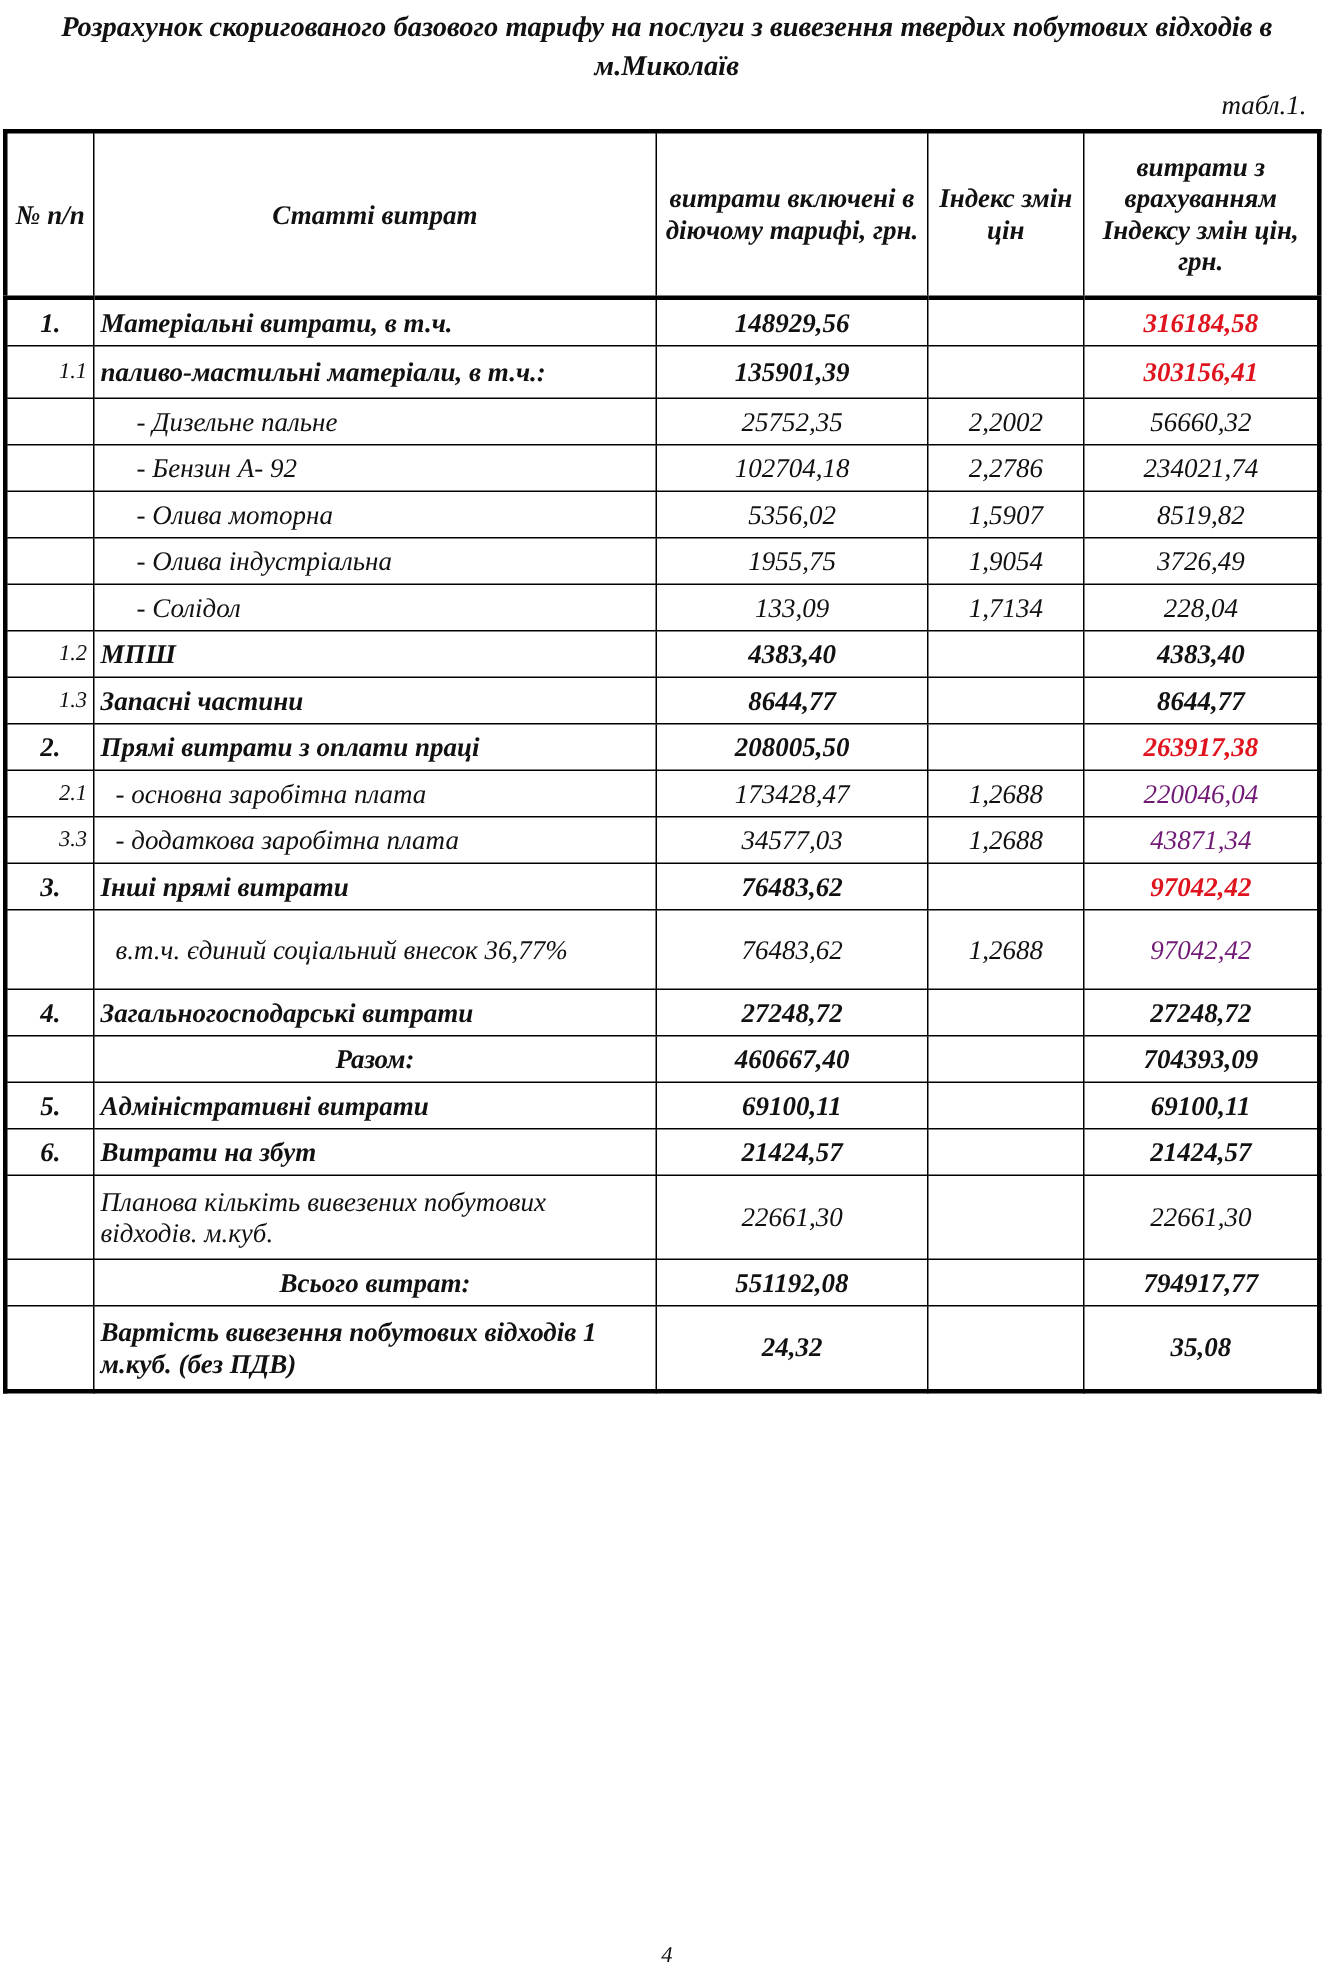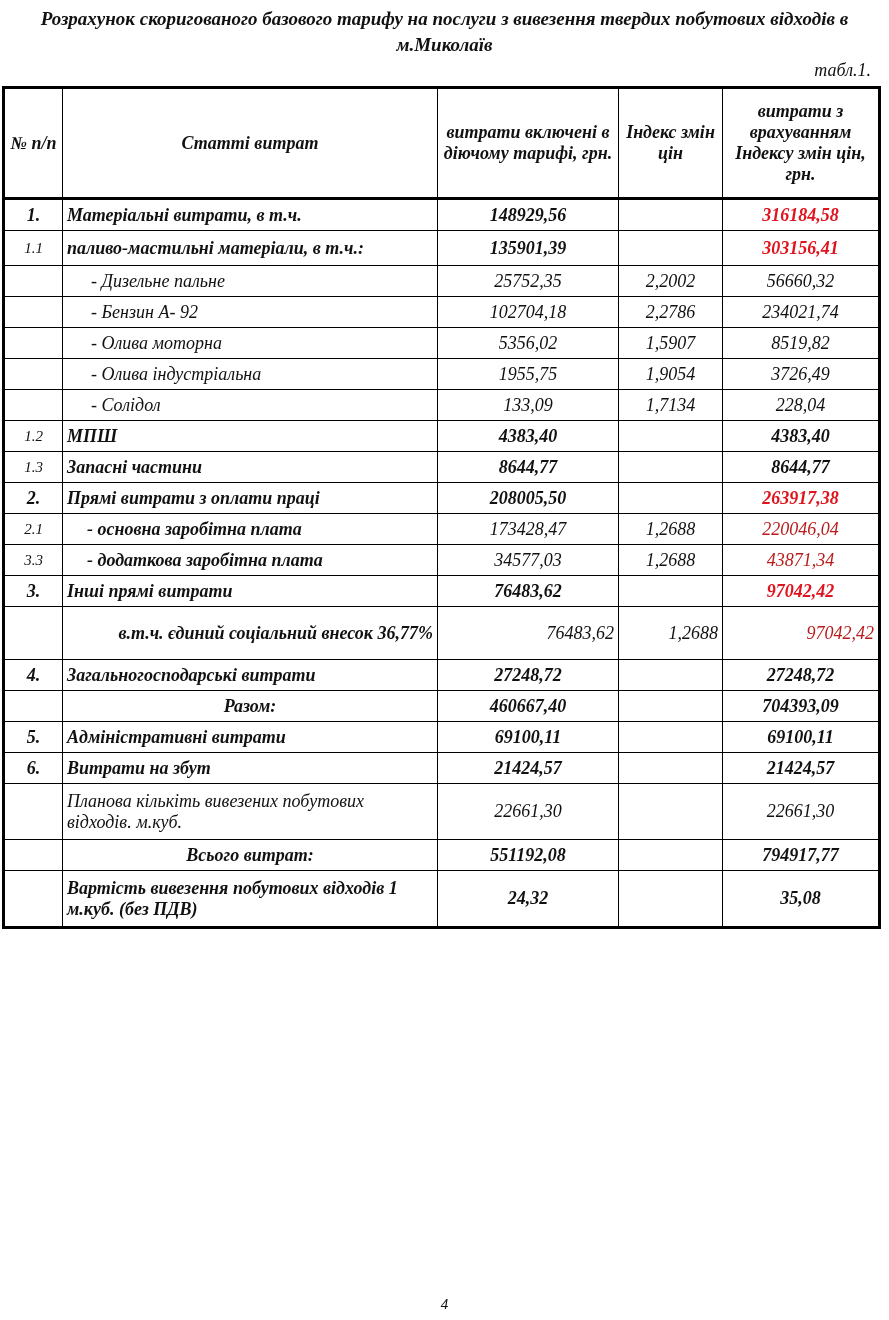--- a/index.html
+++ b/index.html
@@ -7,34 +7,34 @@
          font-family:"Liberation Serif","DejaVu Serif",serif; color:#111; }
   .title { position:absolute; left:0; top:6px; width:889px; text-align:center;
            font-weight:bold; font-style:italic; font-size:19px; line-height:26px; }
   .tabl { position:absolute; right:18px; top:60px; font-style:italic; font-size:18px; }
   table.main { position:absolute; left:2px; top:86px; width:876px;
                border-collapse:collapse; border:3px solid #000; table-layout:fixed; }
   table.main td, table.main th { border:1px solid #000; padding:0 4px; font-style:italic;
                font-size:18px; line-height:21px; vertical-align:middle; }
   table.main th { font-weight:bold; text-align:center; height:108px; border-bottom:3px solid #000; }
   .c-num { text-align:center; }
-  .c-num.sub { text-align:center; font-size:15px; font-weight:normal; }
+  .c-num.sub { text-align:right; font-size:15px; font-weight:normal; }
   .c-name { text-align:left; }
   .c-name.indent { padding-left:28px; }
-  .c-name.indent2 { padding-left:24px;font-weight:bold; }
+  .c-name.indent2 { padding-left:14px; }
   .c-name.center { text-align:center; }
   .c-val { text-align:center; }
   .bold td { font-weight:bold; }
   .bold td.sub { font-weight:normal; }
   .red { color:#e0141e; }
-  .redlight { color:#b91c1c;margin-left:28px; }
+  .redlight { color:#701a75;margin-left:28px; }
   .bt3 td { border-top:3px solid #000; }
   tr.h30 td { height:30px; }
   tr.h36 td { height:34px; }
-  tr.h52 td { height:52px;text-align:right; }
+  tr.h52 td { height:52px; }
   tr.h55 td { height:55px; }
   .pagenum { position:absolute; left:0; width:889px; top:1296px; text-align:center;
              font-style:italic; font-size:15px; }
 </style>
 </head>
 <body>
 
 <div class="title">Розрахунок скоригованого базового тарифу на послуги з вивезення твердих побутових відходів в м.Миколаїв</div>
 <div class="tabl">табл.1.</div>
 

